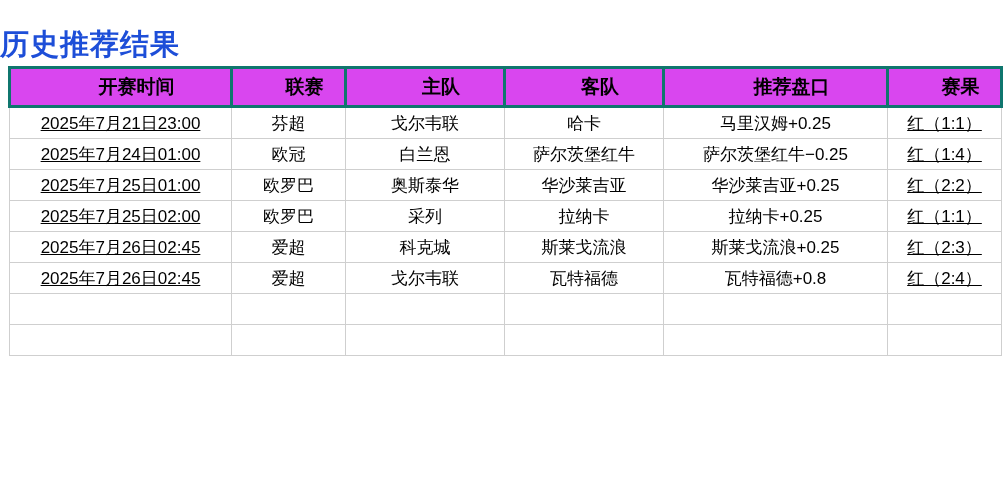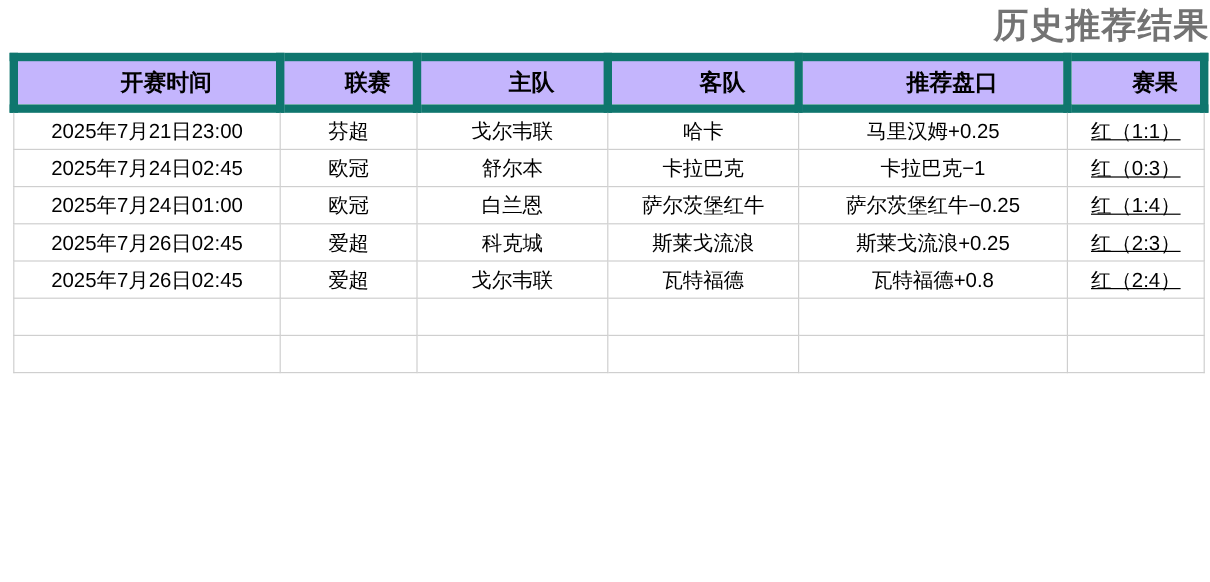--- a/index.html
+++ b/index.html
@@ -14,29 +14,30 @@
     overflow: hidden;
   }
   .page {
     position: relative;
     width: 1008px;
     height: 485px;
     background: #ffffff;
     box-sizing: border-box;
   }
   .title {
-    text-align: right;
+    text-align: left;
     font-size: 29px;
     font-weight: bold;
-    color: #737373;
+    color: #1d4ed8;
     letter-spacing: 1px;
     padding-top: 2px;
     height: 42px;
     line-height: 40px;
     font-family: "Liberation Serif", serif;
+    margin-top: 22px;
   }
   .table-wrap {
     padding: 0 8px;
     box-sizing: border-box;
   }
   table.result-table {
     border-collapse: collapse;
     width: 992px;
     table-layout: fixed;
   }
@@ -45,43 +46,43 @@
     border: 1px solid #cfcfcf;
     text-align: center;
     font-size: 17px;
     color: #000000;
     height: 30px;
     padding: 0 2px;
     overflow: hidden;
     white-space: nowrap;
   }
   table.result-table thead th {
-    background: #c4b5fd;
+    background: #d946ef;
     font-weight: bold;
     font-size: 19px;
     height: 36px;
-    border: 7px solid #0f766e;
+    border: 3px solid #0f766e;
     color: #000000;
     padding-left: 34px;
   }
   .col-time   { width: 222px; }
   .col-league { width: 114px; }
   .col-home   { width: 159px; }
   .col-away   { width: 159px; }
   .col-rec    { width: 224px; }
   .col-res    { width: 114px; }
 
   td.res {
     color: #FF0000;
     text-decoration: underline;
   }
   .pad-row td {
     height: 30px;
   }
-  tbody tr td.time { letter-spacing: 0px; }
+  tbody tr td.time { letter-spacing: 0px; text-decoration: underline; }
 </style>
 </head>
 <body>
 
 <div class="page">
 
   <div class="title">历史推荐结果</div>
 
   <div class="table-wrap">
     <table class="result-table">
@@ -106,34 +107,42 @@
       <tbody>
         <tr>
           <td class="time">2025年7月21日23:00</td>
           <td>芬超</td>
           <td>戈尔韦联</td>
           <td>哈卡</td>
           <td>马里汉姆+0.25</td>
           <td class="res">红（1:1）</td>
         </tr>
         <tr>
-          <td class="time">2025年7月24日02:45</td>
-          <td>欧冠</td>
-          <td>舒尔本</td>
-          <td>卡拉巴克</td>
-          <td>卡拉巴克−1</td>
-          <td class="res">红（0:3）</td>
-        </tr>
-        <tr>
           <td class="time">2025年7月24日01:00</td>
           <td>欧冠</td>
           <td>白兰恩</td>
           <td>萨尔茨堡红牛</td>
           <td>萨尔茨堡红牛−0.25</td>
           <td class="res">红（1:4）</td>
+        </tr>
+        <tr>
+          <td class="time">2025年7月25日01:00</td>
+          <td>欧罗巴</td>
+          <td>奥斯泰华</td>
+          <td>华沙莱吉亚</td>
+          <td>华沙莱吉亚+0.25</td>
+          <td class="res">红（2:2）</td>
+        </tr>
+        <tr>
+          <td class="time">2025年7月25日02:00</td>
+          <td>欧罗巴</td>
+          <td>采列</td>
+          <td>拉纳卡</td>
+          <td>拉纳卡+0.25</td>
+          <td class="res">红（1:1）</td>
         </tr>
         <tr>
           <td class="time">2025年7月26日02:45</td>
           <td>爱超</td>
           <td>科克城</td>
           <td>斯莱戈流浪</td>
           <td>斯莱戈流浪+0.25</td>
           <td class="res">红（2:3）</td>
         </tr>
         <tr>

